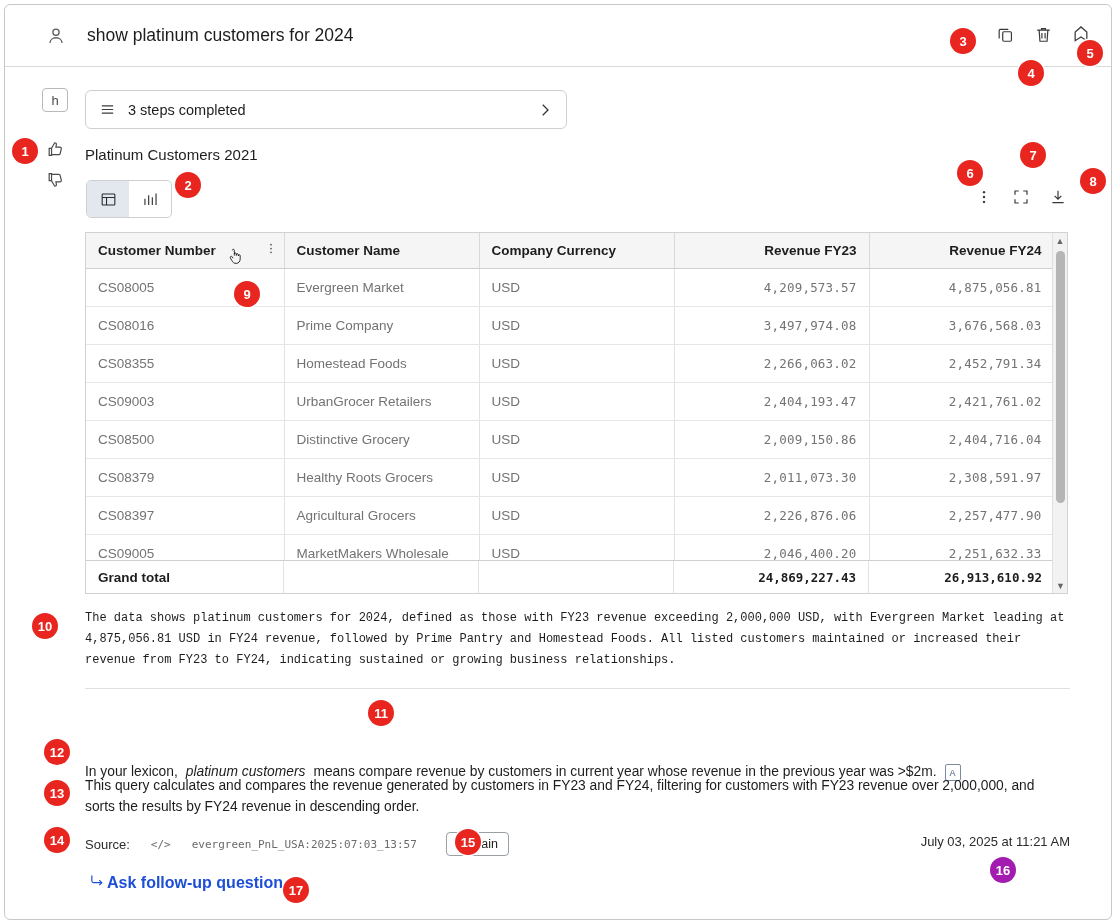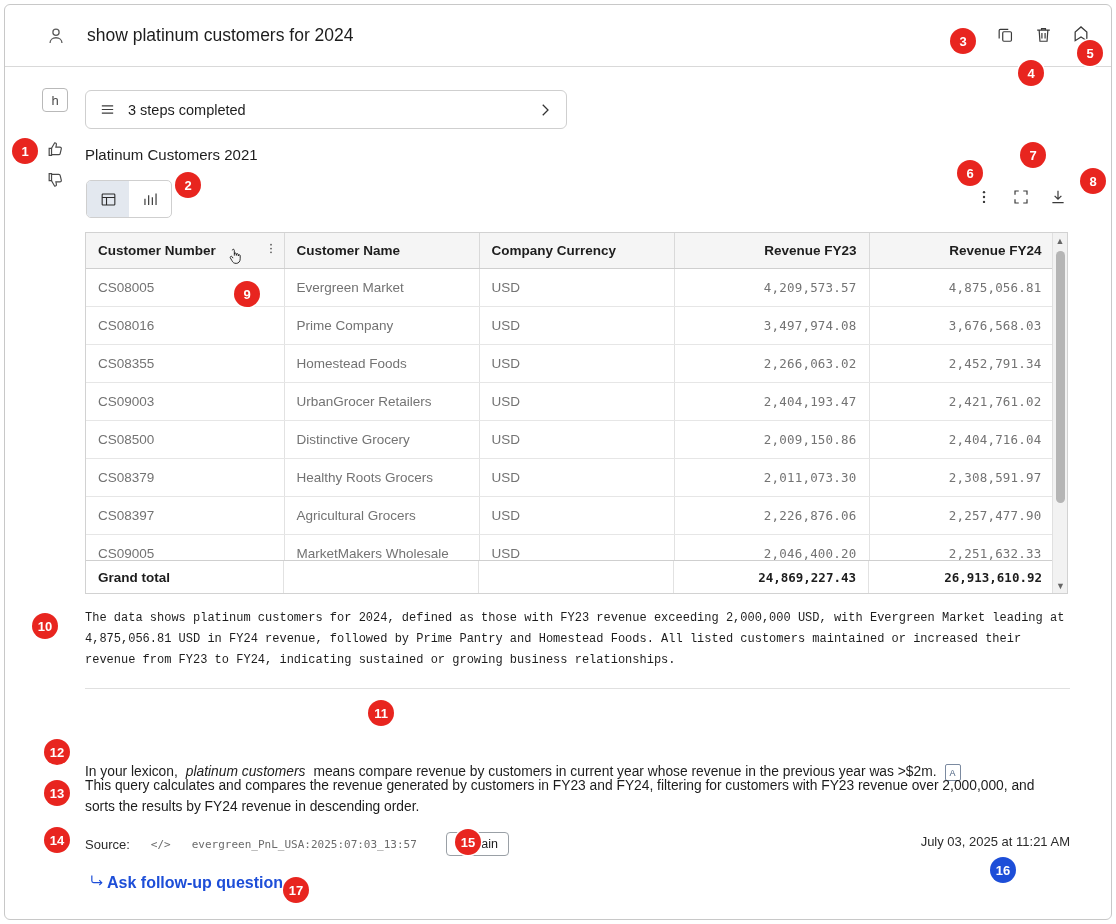--- a/index.html
+++ b/index.html
@@ -627,16 +627,16 @@
       <div class="badge" style="left: 957px; top: 160px; background: rgb(232, 37, 31);">6</div>
       <div class="badge" style="left: 1020px; top: 142px; background: rgb(232, 37, 31);">7</div>
       <div class="badge" style="left: 1080px; top: 168px; background: rgb(232, 37, 31);">8</div>
       <div class="badge" style="left: 234px; top: 281px; background: rgb(232, 37, 31);">9</div>
       <div class="badge" style="left: 32px; top: 613px; background: rgb(232, 37, 31);">10</div>
       <div class="badge" style="left: 368px; top: 700px; background: rgb(232, 37, 31);">11</div>
       <div class="badge" style="left: 44px; top: 739px; background: rgb(232, 37, 31);">12</div>
       <div class="badge" style="left: 44px; top: 780px; background: rgb(232, 37, 31);">13</div>
       <div class="badge" style="left: 44px; top: 827px; background: rgb(232, 37, 31);">14</div>
       <div class="badge" style="left: 455px; top: 829px; background: rgb(232, 37, 31);">15</div>
-      <div class="badge" style="left: 990px; top: 857px; background: #1d4ed8;">16</div>
+      <div class="badge" style="left: 990px; top: 857px; background: #a21caf;">16</div>
       <div class="badge" style="left: 283px; top: 877px; background: rgb(232, 37, 31);">17</div>
     </div>
 </div>
 
 </body></html>

